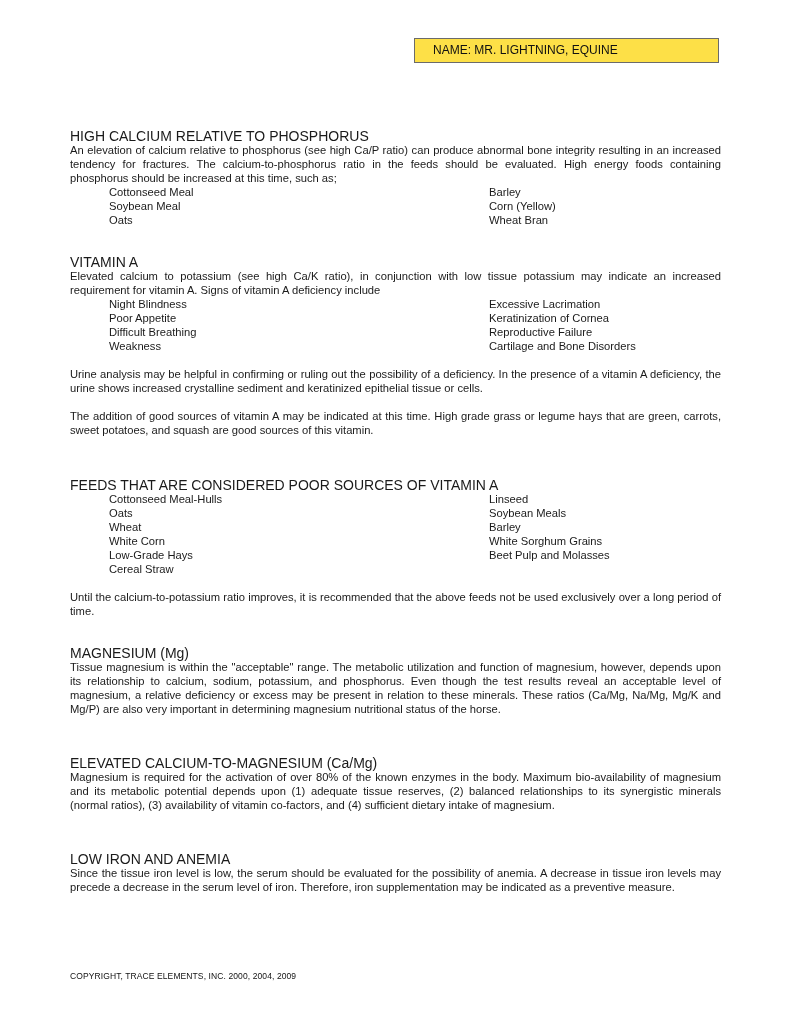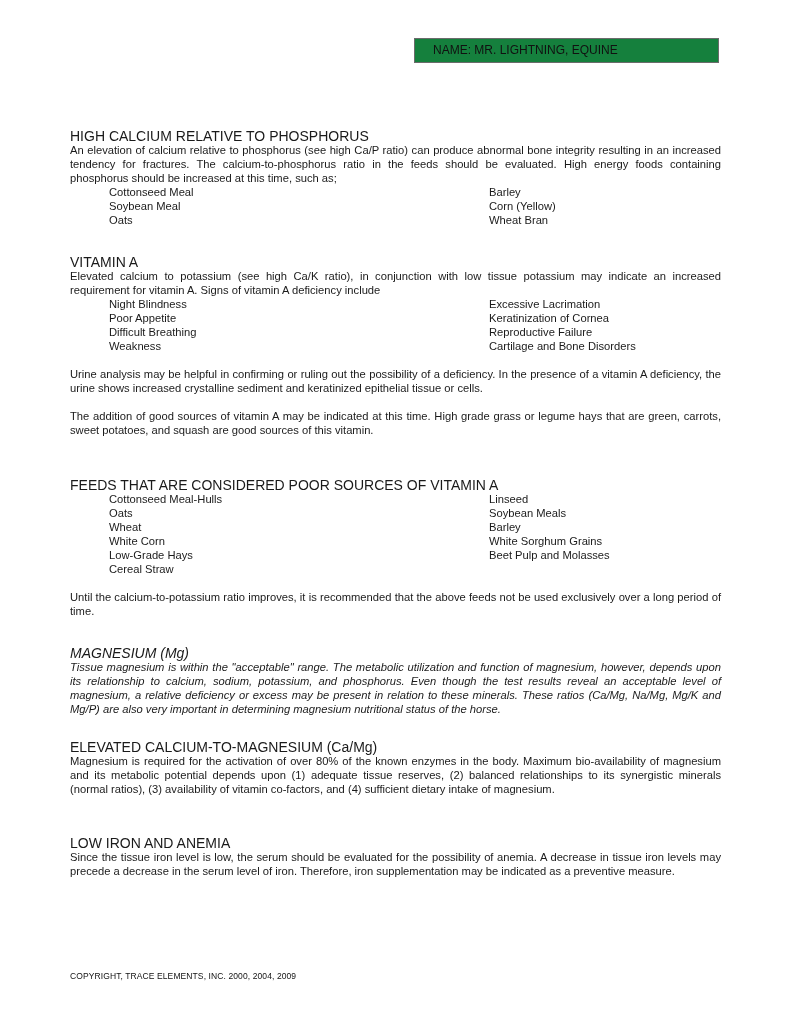--- a/index.html
+++ b/index.html
@@ -1,19 +1,19 @@
 <!DOCTYPE html>
 <html><head>
 <meta charset="utf-8">
 <style>
   html, body { margin: 0; padding: 0; background: #ffffff; }
   body { width: 791px; height: 1024px; position: relative; overflow: hidden;
          font-family: "Liberation Sans", sans-serif; color: #1a1a1a; }
   .name-box { position: absolute; left: 414px; top: 38px; width: 305px; height: 25px;
-              border: 1px solid #6b6b6b; background: #15803d; box-sizing: border-box;
+              border: 1px solid #6b6b6b; background: #fde047; box-sizing: border-box;
               font-size: 12px; line-height: 23px; padding-left: 18px; color: #111; }
   .content { position: absolute; left: 70px; top: 129px; width: 651px; font-size: 11.2px; line-height: 14px; }
   .heading { margin: 0; font-weight: normal; font-size: 14px; line-height: 14px; }
   .para { margin: 0; text-align: justify; }
   .section { margin-bottom: 28px; }
   .two-col { display: grid; grid-template-columns: 380px 1fr; padding-left: 39px; }
   .two-col div { line-height: 14px; }
   .gap14 { height: 14px; }
   .footer { position: absolute; left: 70px; top: 971px; font-size: 8.5px; color: #111; letter-spacing: 0.1px; }
 </style>
@@ -72,21 +72,21 @@
       <div>White Sorghum Grains</div>
       <div>Low-Grade Hays</div>
       <div>Beet Pulp and Molasses</div>
       <div>Cereal Straw</div>
       <div></div>
     </div>
     <div class="gap14"></div>
     <p class="para">Until the calcium-to-potassium ratio improves, it is recommended that the above feeds not be used exclusively over a long period of time.</p>
   </div>
 
-  <div class="section" style="margin-bottom:24px;font-style:italic;">
+  <div class="section" style="margin-bottom:40px;">
     <h2 class="heading">MAGNESIUM (Mg)</h2>
     <p class="para">Tissue magnesium is within the "acceptable" range.  The metabolic utilization and function of magnesium, however, depends upon its relationship to calcium, sodium, potassium, and phosphorus.  Even though the test results reveal an acceptable level of magnesium, a relative deficiency or excess may be present in relation to these minerals.  These ratios (Ca/Mg, Na/Mg, Mg/K and Mg/P) are also very important in determining magnesium nutritional status of the horse.</p>
   </div>
 
   <div class="section" style="margin-bottom:40px;">
     <h2 class="heading">ELEVATED CALCIUM-TO-MAGNESIUM (Ca/Mg)</h2>
     <p class="para">Magnesium is required for the activation of over 80% of the known enzymes in the body.  Maximum bio-availability of magnesium and its metabolic potential depends upon (1) adequate tissue reserves, (2) balanced relationships to its synergistic minerals (normal ratios), (3) availability of vitamin co-factors, and (4) sufficient dietary intake of magnesium.</p>
   </div>
 
   <div class="section">

